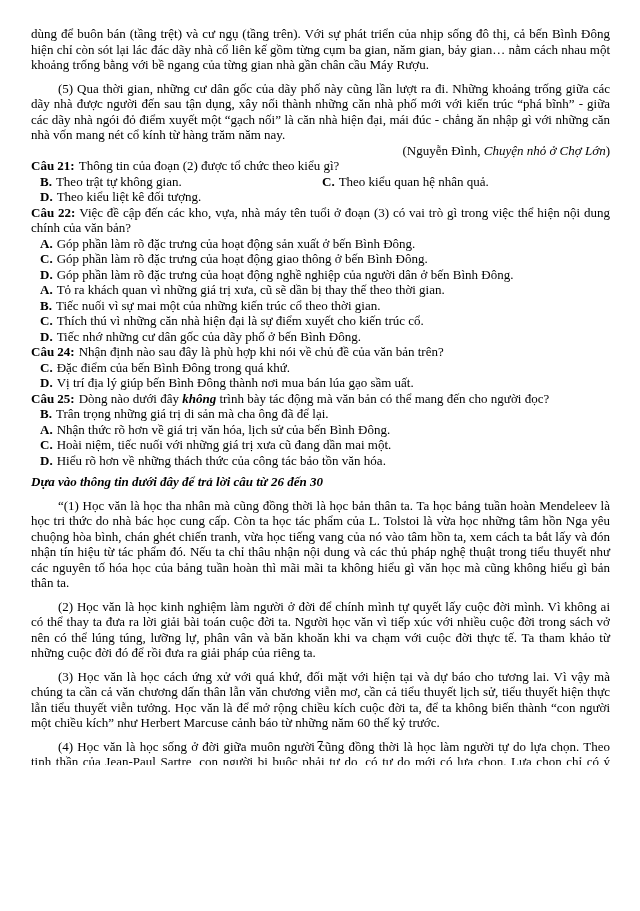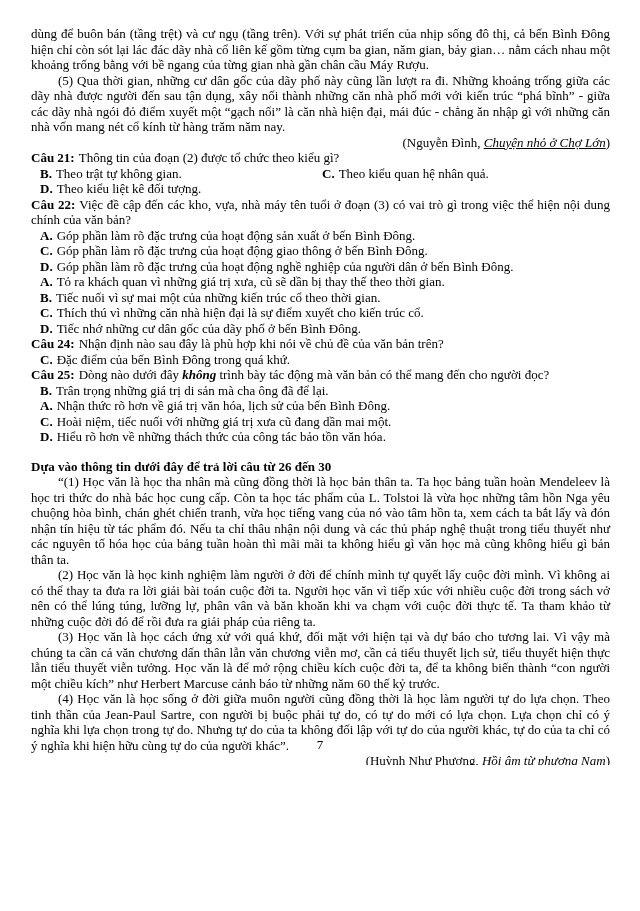--- a/index.html
+++ b/index.html
@@ -12,33 +12,33 @@
     color: #000000;
     font-family: "Liberation Serif", "DejaVu Serif", serif;
     font-size: 13px;
     line-height: 15.5px;
     box-sizing: border-box;
     padding: 26px 30px 0 31px;
     overflow: hidden;
   }
   p { margin: 0; padding: 0; }
   .just { text-align: justify; }
-  .ind  { text-indent: 27px; }
+  .ind  { text-indent: 27px; margin-top: 8px; }
   .attr { text-align: right; }
-  .attr .wtitle { font-style: italic; text-decoration: underline; }
+  .attr .wtitle { font-style: italic; }
   b, .b { font-weight: bold; font-style: italic; }
   .qlbl   { font-weight: bold; margin-right: 4px; }
   .optlbl { font-weight: bold; margin-right: 4px; }
   .options { margin-left: 9px; }
   .opt-grid {
     margin-left: 9px;
     display: grid;
     grid-template-columns: 282px auto;
   }
-  .section-heading { font-weight: bold; margin-top: 14px; }
+  .section-heading { font-weight: bold; margin-top: 6px; font-style: italic; }
   .page-num {
     position: absolute;
     left: 0; right: 0; bottom: 13px;
     text-align: center;
   }
 </style>
 </head>
 <body>
 
 <div class="page">
@@ -71,20 +71,21 @@
       <div><span class="optlbl">B.</span><span>Tiếc nuối vì sự mai một của những kiến trúc cổ theo thời gian.</span></div>
       <div><span class="optlbl">C.</span><span>Thích thú vì những căn nhà hiện đại là sự điểm xuyết cho kiến trúc cổ.</span></div>
       <div><span class="optlbl">D.</span><span>Tiếc nhớ những cư dân gốc của dãy phố ở bến Bình Đông.</span></div>
     </div>
   </div>
 
   <div>
     <p class="just"><span class="qlbl">Câu 24:</span><span>Nhận định nào sau đây là phù hợp khi nói về chủ đề của văn bản trên?</span></p>
     <div class="options">
       <div><span class="optlbl">C.</span><span>Đặc điểm của bến Bình Đông trong quá khứ.</span></div>
+      <div><span class="optlbl">D.</span><span>Vị trí địa lý giúp bến Bình Đông thành nơi mua bán lúa gạo sầm uất.</span></div>
     </div>
   </div>
 
   <div>
     <p class="just"><span class="qlbl">Câu 25:</span><span>Dòng nào dưới đây </span><b>không</b><span> trình bày tác động mà văn bản có thể mang đến cho người đọc?</span></p>
     <div class="options">
       <div><span class="optlbl">B.</span><span>Trân trọng những giá trị di sản mà cha ông đã để lại.</span></div>
       <div><span class="optlbl">A.</span><span>Nhận thức rõ hơn về giá trị văn hóa, lịch sử của bến Bình Đông.</span></div>
       <div><span class="optlbl">C.</span><span>Hoài niệm, tiếc nuối với những giá trị xưa cũ đang dần mai một.</span></div>
       <div><span class="optlbl">D.</span><span>Hiểu rõ hơn về những thách thức của công tác bảo tồn văn hóa.</span></div>

